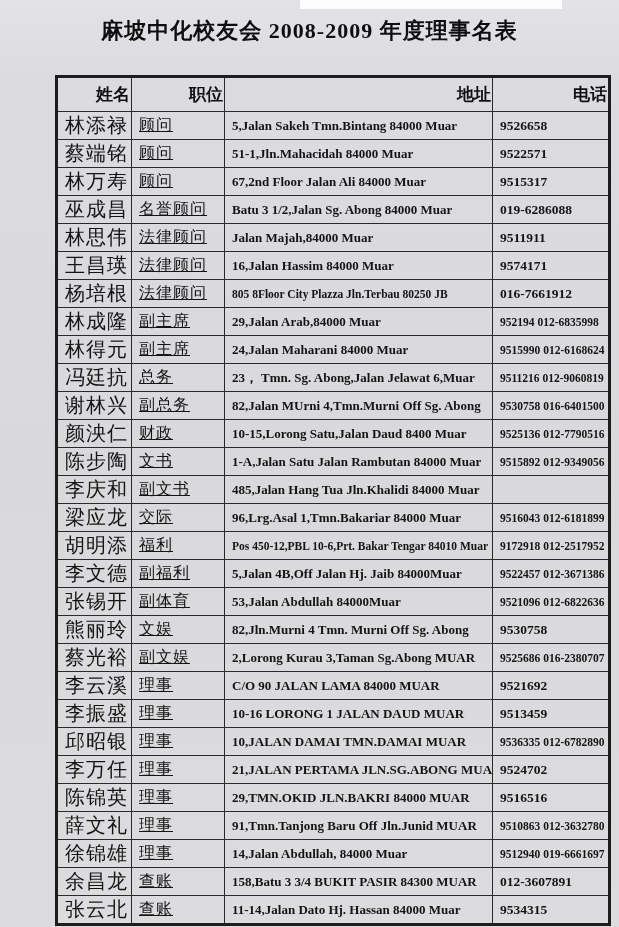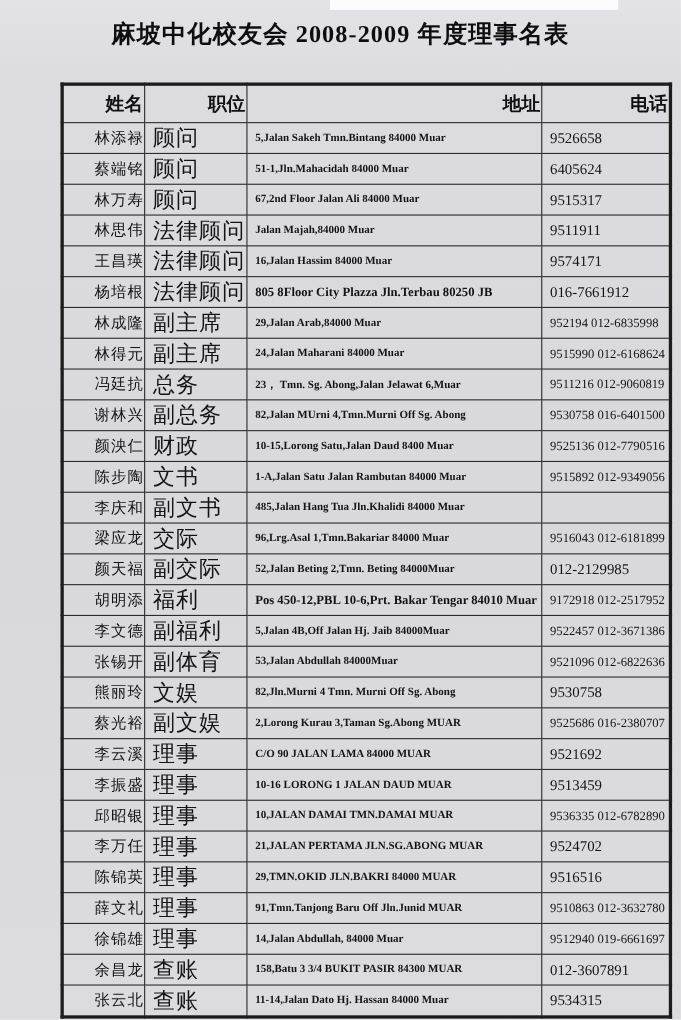--- a/index.html
+++ b/index.html
@@ -35,24 +35,24 @@
     white-space:nowrap;
     vertical-align:middle;
   }
   th {
     font-size:17px; font-weight:bold;
     height:31px;
     text-align:right;
     color:#101010;
   }
   td { height:24px; padding:0 0 0 7px; }
-  td.name  { font-size:14px; letter-spacing:1px;text-align:right; }
-  td.pos   { font-size:20px; letter-spacing:1px; }
-  td.addr  { font-size:10px; font-weight:bold; }
-  td.phone { font-size:13.5px; font-weight:normal; }
+  td.name  { font-size:20px; letter-spacing:1px; }
+  td.pos   { font-size:16px; letter-spacing:1px;text-decoration:underline; }
+  td.addr  { font-size:13px; font-weight:bold; }
+  td.phone { font-size:13.5px; font-weight:bold; }
   td.sm    { font-size:11.5px; }
 </style>
 </head>
 <body>
 
 <div class="page">
   <div class="scan-strip"></div>
   <div class="doc-title">麻坡中化校友会 2008-2009 年度理事名表</div>
 
   <table class="members">
@@ -74,29 +74,35 @@
         <tr>
           <td class="name">林添禄</td>
           <td class="pos">顾问</td>
           <td class="addr">5,Jalan Sakeh Tmn.Bintang 84000 Muar</td>
           <td class="phone">9526658</td>
         </tr>
         <tr>
           <td class="name">蔡端铭</td>
           <td class="pos">顾问</td>
           <td class="addr">51-1,Jln.Mahacidah 84000 Muar</td>
-          <td class="phone">6405624</td>
+          <td class="phone">9522571</td>
         </tr>
         <tr>
           <td class="name">林万寿</td>
           <td class="pos">顾问</td>
           <td class="addr">67,2nd Floor Jalan Ali  84000 Muar</td>
           <td class="phone">9515317</td>
         </tr>
         <tr>
+          <td class="name">巫成昌</td>
+          <td class="pos">名誉顾问</td>
+          <td class="addr">Batu 3 1/2,Jalan Sg. Abong 84000 Muar</td>
+          <td class="phone">019-6286088</td>
+        </tr>
+        <tr>
           <td class="name">林思伟</td>
           <td class="pos">法律顾问</td>
           <td class="addr">Jalan Majah,84000 Muar</td>
           <td class="phone">9511911</td>
         </tr>
         <tr>
           <td class="name">王昌瑛</td>
           <td class="pos">法律顾问</td>
           <td class="addr">16,Jalan Hassim 84000 Muar</td>
           <td class="phone">9574171</td>
@@ -147,26 +153,20 @@
           <td class="name">李庆和</td>
           <td class="pos">副文书</td>
           <td class="addr">485,Jalan Hang Tua Jln.Khalidi 84000 Muar</td>
           <td class="phone"></td>
         </tr>
         <tr>
           <td class="name">梁应龙</td>
           <td class="pos">交际</td>
           <td class="addr">96,Lrg.Asal 1,Tmn.Bakariar 84000 Muar</td>
           <td class="phone sm">9516043 012-6181899</td>
-        </tr>
-        <tr>
-          <td class="name">颜天福</td>
-          <td class="pos">副交际</td>
-          <td class="addr">52,Jalan Beting 2,Tmn. Beting 84000Muar</td>
-          <td class="phone">012-2129985</td>
         </tr>
         <tr>
           <td class="name">胡明添</td>
           <td class="pos">福利</td>
           <td class="addr sm">Pos 450-12,PBL 10-6,Prt. Bakar Tengar 84010 Muar</td>
           <td class="phone sm">9172918 012-2517952</td>
         </tr>
         <tr>
           <td class="name">李文德</td>
           <td class="pos">副福利</td>

